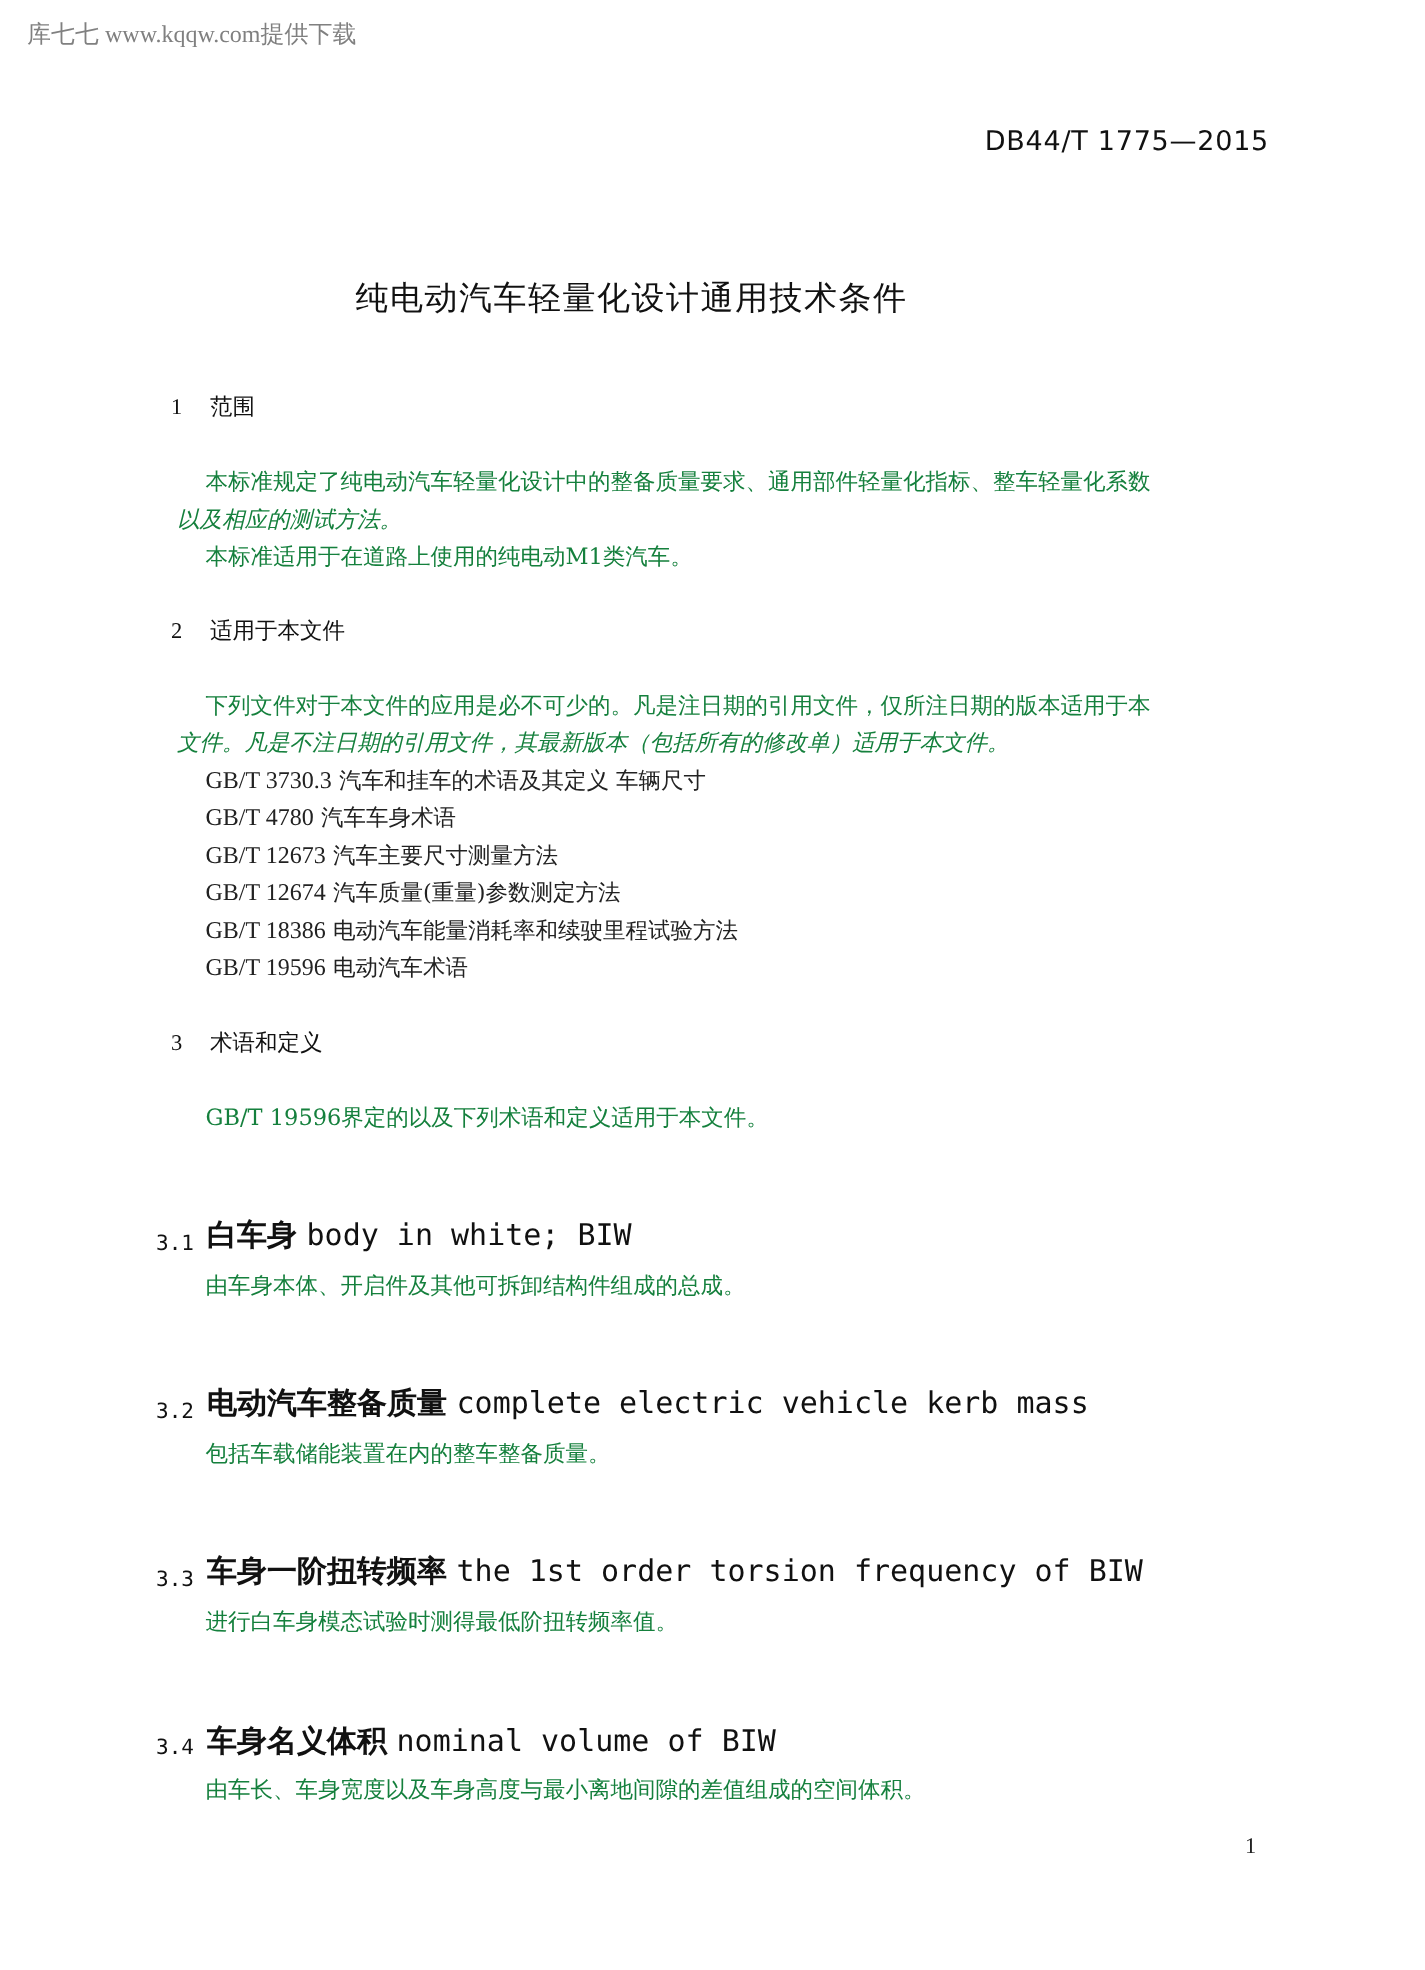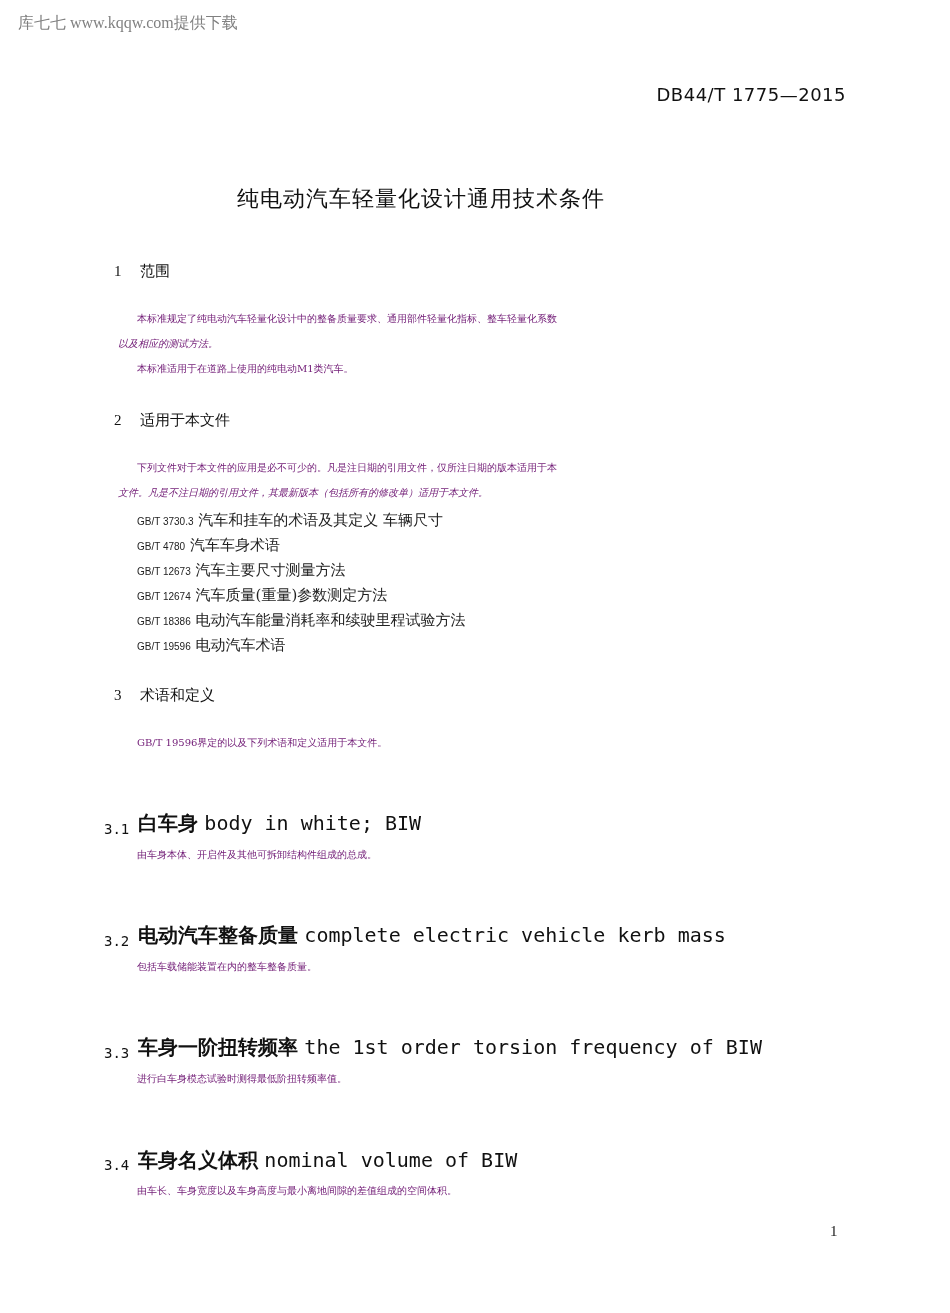--- a/index.html
+++ b/index.html
@@ -7,29 +7,29 @@
     width: 950px; height: 1313px; position: relative; overflow: hidden;
     font-family: "DejaVu Serif", "Liberation Serif", serif;
     color: #1a1a1a;
   }
   .abs { position: absolute; white-space: nowrap; }
   .watermark { left: 18px; top: 13px; font-size: 16px; color: #808080; font-family: "Liberation Serif", serif; }
   .std-no { right: 104px; top: 84px; font-size: 18px; color: #111; font-family: "DejaVu Sans", sans-serif; letter-spacing: 0.5px; }
   .title { left: 0; width: 842px; text-align: center; top: 184px; font-size: 22px; color: #111; font-family: "DejaVu Sans", sans-serif; letter-spacing: 1px; }
   .h1 { left: 104px; font-size: 15px; color: #111; font-family: Liberation Serif, serif; margin-left: 10px; }
   .h1 .num { display: inline-block; width: 26px; }
-  .p { font-size: 10px; color: #701a75; }
+  .p { font-size: 15px; color: #15803d; }
   .indent { left: 137px; }
   .flush { left: 118px; font-style: italic; }
   .sub { left: 104px; font-size: 14px; color: #111; font-family: "DejaVu Sans Mono", monospace; margin-top: 48px; }
   .term { left: 138px; font-size: 20px; color: #111; }
   .term .zh { font-family: "DejaVu Sans", sans-serif; font-weight: bold; }
   .term .en { font-family: "DejaVu Sans Mono", monospace; }
   .ref { left: 137px; font-size: 15px; color: #222; }
-  .ref .code { font-family: Liberation Sans, sans-serif; font-size: 10px; margin-top: 11px; }
+  .ref .code { font-family: Liberation Serif, serif; font-size: 16px; margin-top: 11px; }
   .pageno { left: 830px; top: 1223px; font-size: 15px; color: #222; font-family: "Liberation Serif", serif; }
 </style>
 </head>
 <body>
 
 <div class="abs watermark">库七七  www.kqqw.com提供下载</div>
 <div class="abs std-no">DB44/T 1775—2015</div>
 <div class="abs title">纯电动汽车轻量化设计通用技术条件</div>
 
 <div class="abs h1" style="top:262px">

